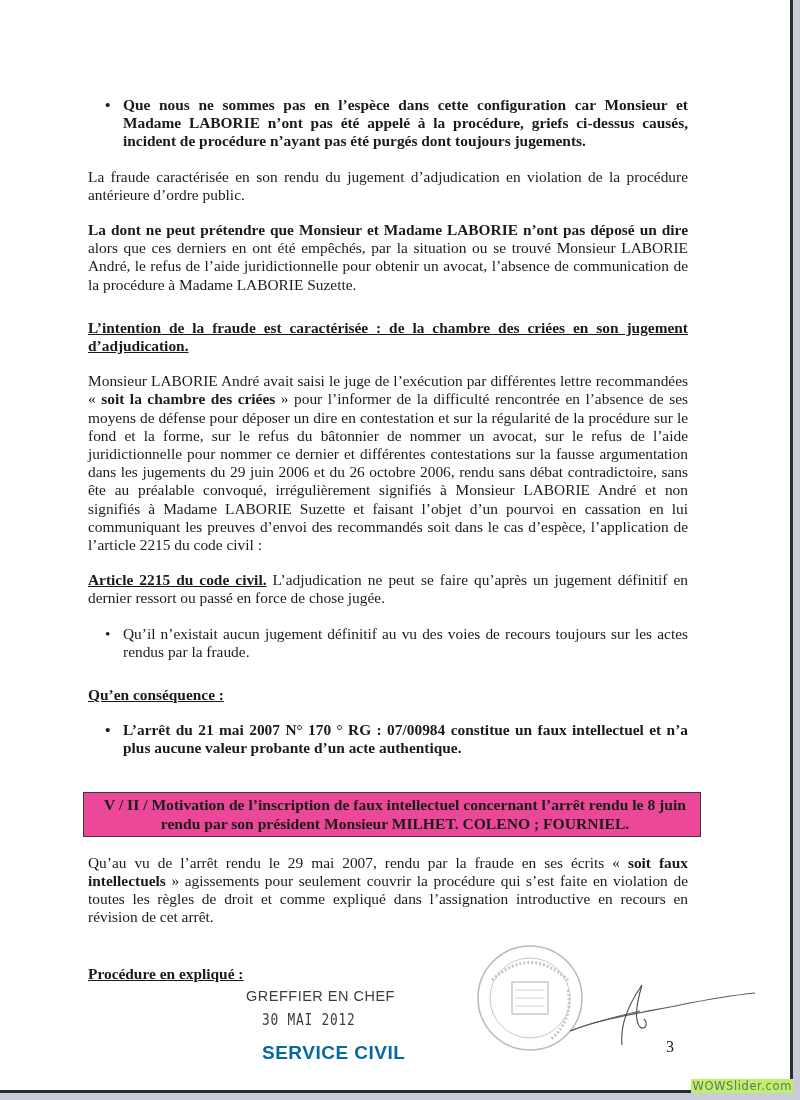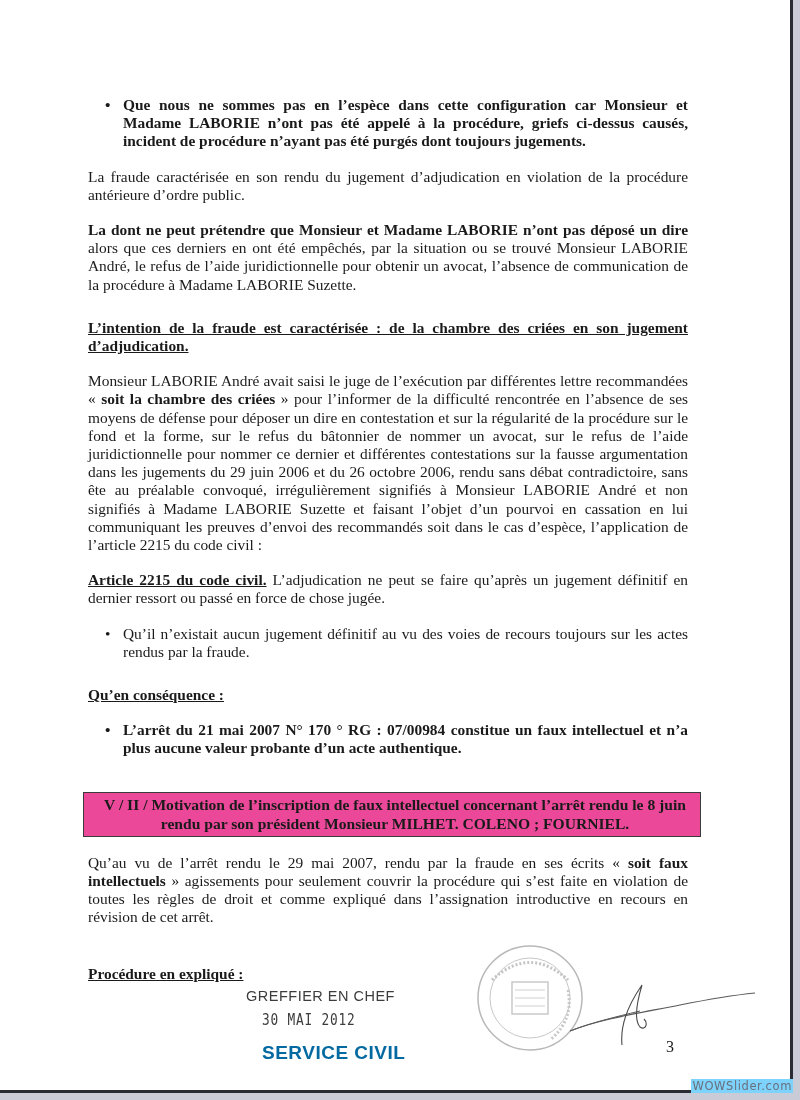--- a/index.html
+++ b/index.html
@@ -43,21 +43,21 @@
       color: #3c3c3c; letter-spacing: 0.5px;
     }
     .stamp-title { left: 246px; top: 988px; font-size: 14.5px; }
     .stamp-date  { left: 262px; top: 1010px; font-size: 16px; font-family: "DejaVu Sans Mono", monospace; letter-spacing: 1px; transform: scaleX(0.8); transform-origin: left; }
     .stamp-service { left: 262px; top: 1042px; font-size: 19px; font-weight: bold; color: #0369a1; }
     .proc-label { position: absolute; left: 88px; top: 965px; font-size: 15.4px; font-weight: bold; text-decoration: underline; }
     .page-number { position: absolute; left: 666px; top: 1038px; font-size: 16px; }
     .seal { position: absolute; left: 470px; top: 940px; width: 120px; height: 115px; }
     .signature { position: absolute; left: 560px; top: 975px; width: 200px; height: 80px; }
     .watermark {
-      position: absolute; right: 7px; bottom: 7px; background: #7dd3fc;
+      position: absolute; right: 7px; bottom: 7px; background: #bef264;
       font-family: "DejaVu Sans", sans-serif; font-size: 11.5px; color: #6a6f7c;
       padding: 0 1px; letter-spacing: 0.6px; margin-top: 38px;
     }
   </style>
 </head>
 <body>
 
 <div class="page">
   <div class="content">
 

